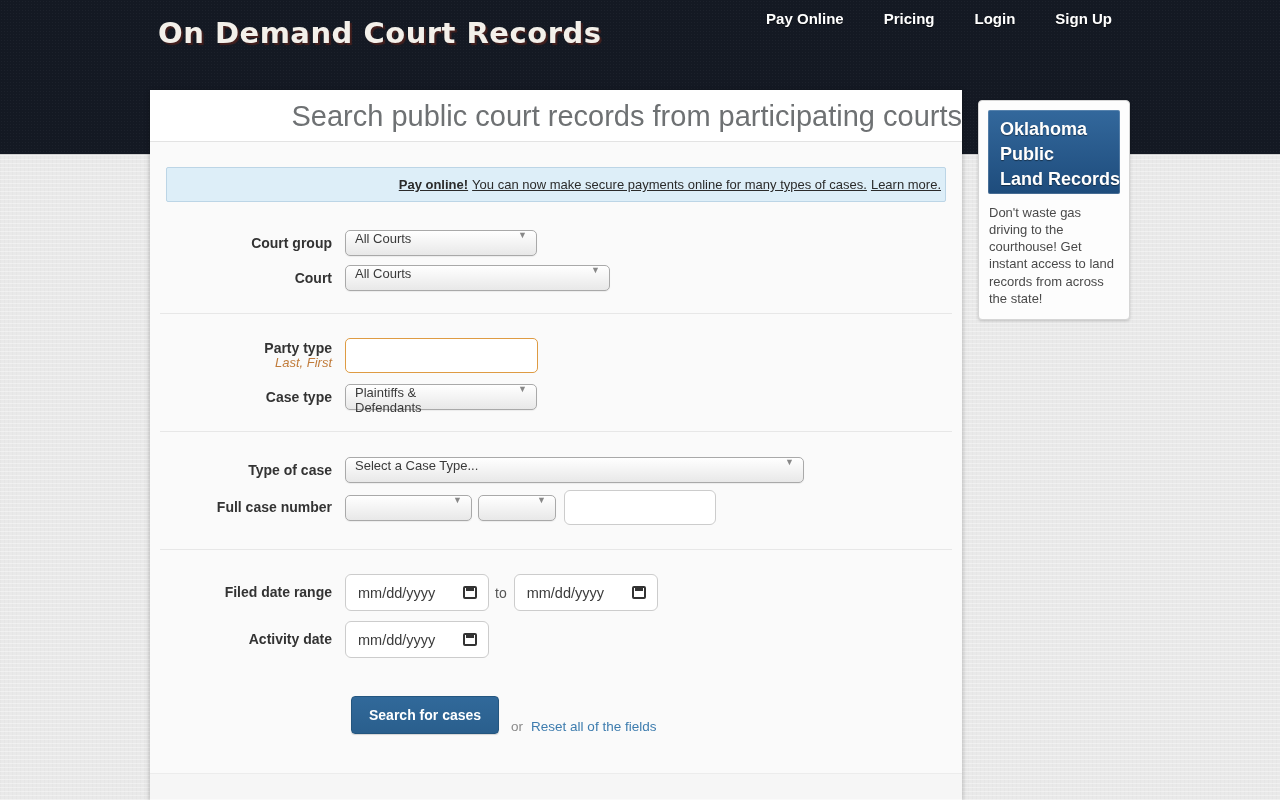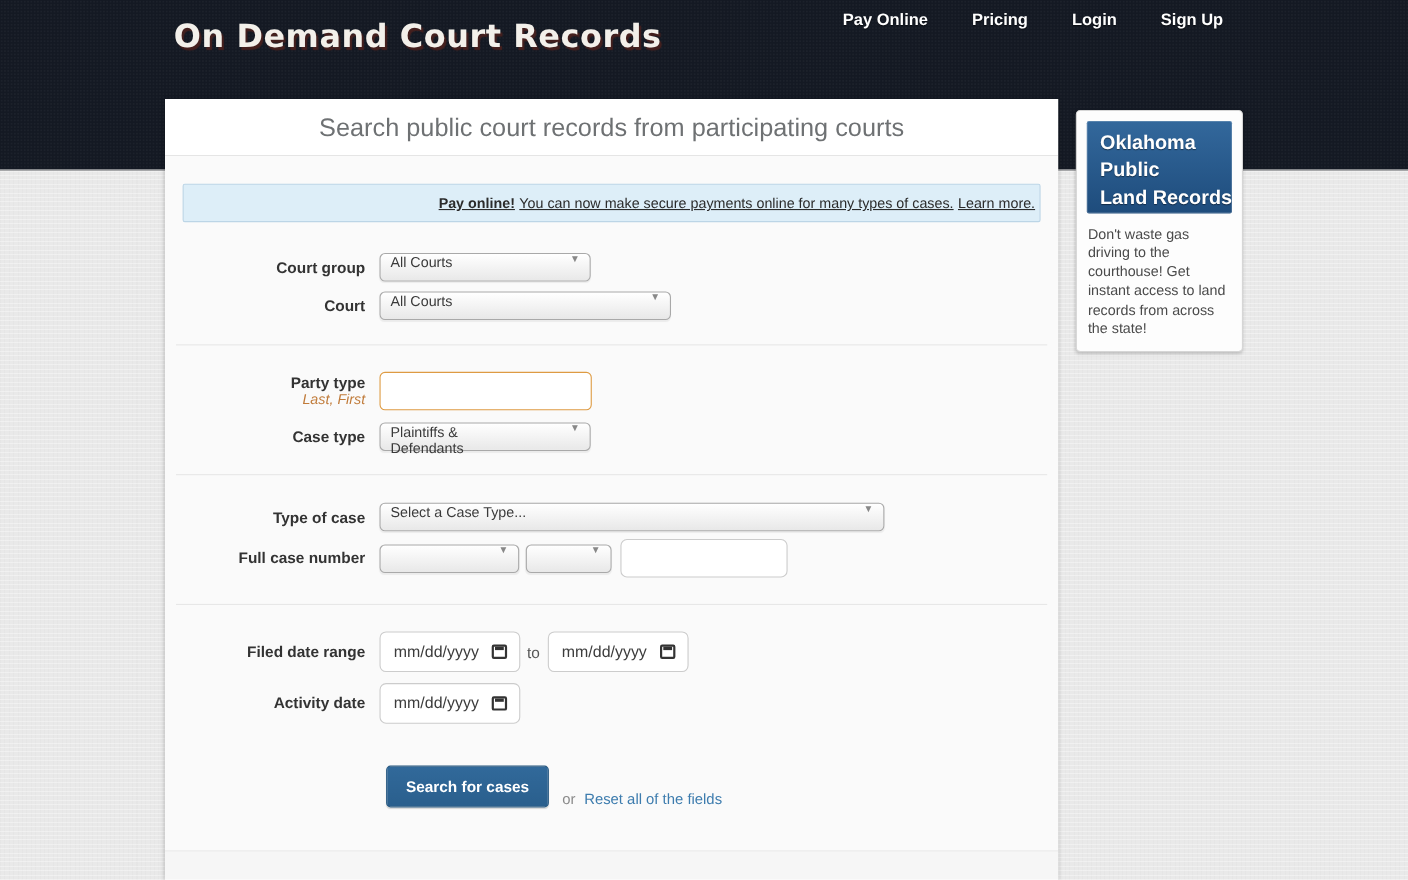--- a/index.html
+++ b/index.html
@@ -33,22 +33,22 @@
     color:#ffffff; font-weight:700; font-size:15px; text-decoration:none;
     text-shadow:0 1px 1px rgba(0,0,0,.6); cursor:pointer; white-space:nowrap;
   }
 
   
   .panel {
     position:absolute; left:150px; top:90px; width:812px; height:710px;
     background:#ffffff; box-shadow:0 1px 5px rgba(0,0,0,.28); overflow:hidden;
   }
   .panel-title {
-    height:52px; line-height:52px; text-align:center;
-    font-size:23px; color:#6e7173; border-bottom:1px solid #e3e3e3; background:#fff;
+    height:52px; line-height:52px; text-align:right;
+    font-size:29px; color:#6e7173; border-bottom:1px solid #e3e3e3; background:#fff;
   }
   .form-area { background:#fafafa; padding:25px 16px 0; height:658px; }
 
   .banner {
     border:1px solid #bcd5e6; background:#ddeef8; border-radius:2px;
     text-align:right; padding:9px 4px; font-size:13px; color:#2b2b2b;
   }
   .banner a { color:#2b2b2b; text-decoration:underline; cursor:pointer; }
   .banner .sp { margin-left:4px; }
 
@@ -82,21 +82,21 @@
 
   .sep { border:0; border-top:1px solid #e7e7e7; }
   .sep.a { margin:22px -6px 24px; }
   .sep.b { margin:21px -6px 25px; }
   .sep.c { margin:24px -6px 24px; }
 
   .mt9{margin-top:9px} .mt11{margin-top:11px} .mt7{margin-top:7px} .mt10{margin-top:10px}
 
   .datefield {
     display:inline-flex; align-items:center; justify-content:space-between;
-    width:128px; height:37px; border:1px solid #ccc; border-radius:6px;
+    width:144px; height:37px; border:1px solid #ccc; border-radius:6px;
     background:#fff; padding:0 11px 0 12px; cursor:text;
   }
   .datefield .ph { font-size:14.5px; color:#3c3c3c; }
   .cal { width:14px; height:13px; border:2px solid #333; border-radius:2px; position:relative; flex:none; cursor:pointer; }
   .cal::before { content:""; position:absolute; left:1px; right:1px; top:0; height:3px; background:#333; }
   .to { margin:0 7px 0 6px; color:#555; font-size:14px; }
 
   .btn-row { margin-top:38px; margin-left:185px; display:flex; align-items:flex-end; }
   .btn {
     background:linear-gradient(#31699a,#2a5f8d); border:1px solid #24567f; border-radius:4px;

